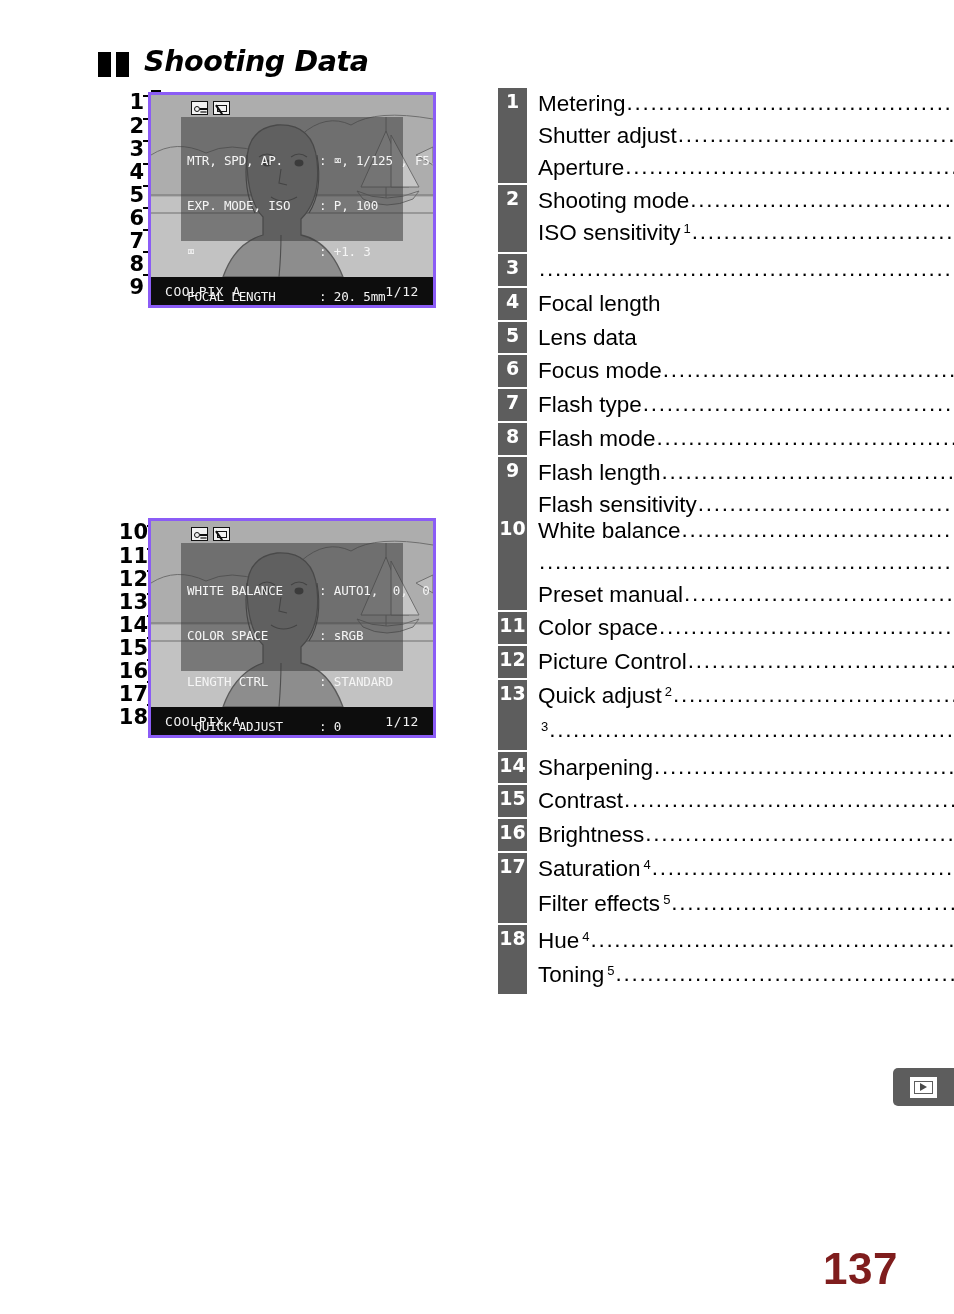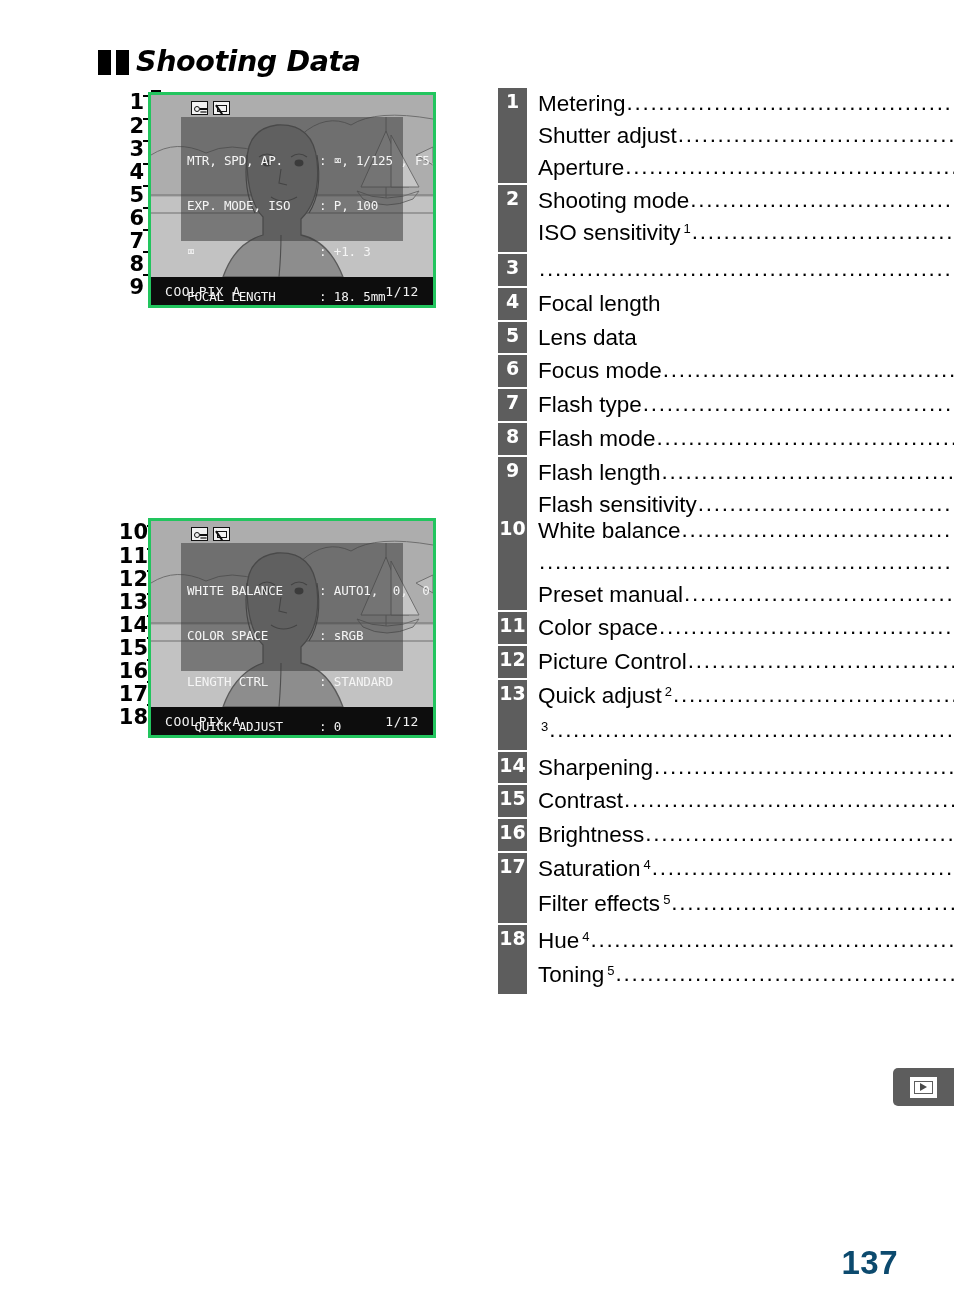--- a/index.html
+++ b/index.html
@@ -9,42 +9,42 @@
     font-family:"Liberation Sans", sans-serif;
     position:relative;
     overflow:hidden;
     -webkit-font-smoothing:antialiased;
   }
   .page{position:absolute;inset:0;}
 
   
   .heading{
     position:absolute;left:98px;top:48px;
-    display:flex;align-items:center;gap:7px;
+    display:flex;align-items:flex-end;gap:15px;
   }
   .heading-marks{display:flex;gap:5px;}
   .heading-marks i{display:block;width:13px;height:25px;background:#000;}
   .heading-title{
     font-family:"DejaVu Sans", sans-serif;
     font-weight:bold;font-style:italic;
     font-size:28.5px;letter-spacing:-0.4px;color:#000;
     line-height:1;
   }
 
   
   .callnums{position:absolute;font-family:"DejaVu Sans",sans-serif;font-weight:bold;color:#000;}
   .callnums span{
     position:absolute;font-size:21px;line-height:1;text-align:right;width:34px;
   }
 
   
   .screen{
     position:absolute;
     background:#8b5cf6;
-    border:3px solid #22c55e;
+    border:3px solid #8b5cf6;
     box-sizing:border-box;
   }
   .screen-inner{position:absolute;inset:0;overflow:hidden;background:#1a1a1a;}
 
   
   .photo{
     position:absolute;left:0;right:0;top:0;bottom:28px;
     background:
       linear-gradient(#a9a9a9,#a9a9a9);
     overflow:hidden;
@@ -146,21 +146,21 @@
     display:block;width:19px;height:13px;border:1.6px solid #5d5d5d;
     box-sizing:border-box;position:relative;
   }
   .tab .playbox i::after{
     content:"";position:absolute;left:5px;top:1.6px;
     border-left:7px solid #4a4a4a;border-top:4px solid transparent;border-bottom:4px solid transparent;
   }
   .pageno{
     position:absolute;right:56px;top:1244px;
     font-family:"Liberation Sans",sans-serif;
-    font-size:33px;font-weight:bold;color:#0c4a6e;letter-spacing:0.5px;
+    font-size:44px;font-weight:bold;color:#7f1d1d;letter-spacing:0.5px;
   }
 </style>
 </head>
 <body>
 
 <div class="page">
 
   <div class="heading">
     <span class="heading-marks">
         <i></i>
@@ -248,21 +248,21 @@
 
       <div class="icons">
         <span class="ic key"></span>
         <span class="ic retouch"></span>
       </div>
 
       <div class="rows">
         <div class="row"><span class="lbl">MTR, SPD, AP.</span><span class="val">: ⌧, 1/125 , F5. 6</span></div>
         <div class="row"><span class="lbl">EXP. MODE, ISO</span><span class="val">: P, 100</span></div>
         <div class="row"><span class="lbl">⌧</span><span class="val">: +1. 3</span></div>
-        <div class="row"><span class="lbl">FOCAL LENGTH</span><span class="val">: 18. 5mm</span></div>
+        <div class="row"><span class="lbl">FOCAL LENGTH</span><span class="val">: 20. 5mm</span></div>
         
         
         
         
         
       </div>
 
       <div class="statusbar">
         <span>COOLPIX A</span>
         <span>1/12</span>

